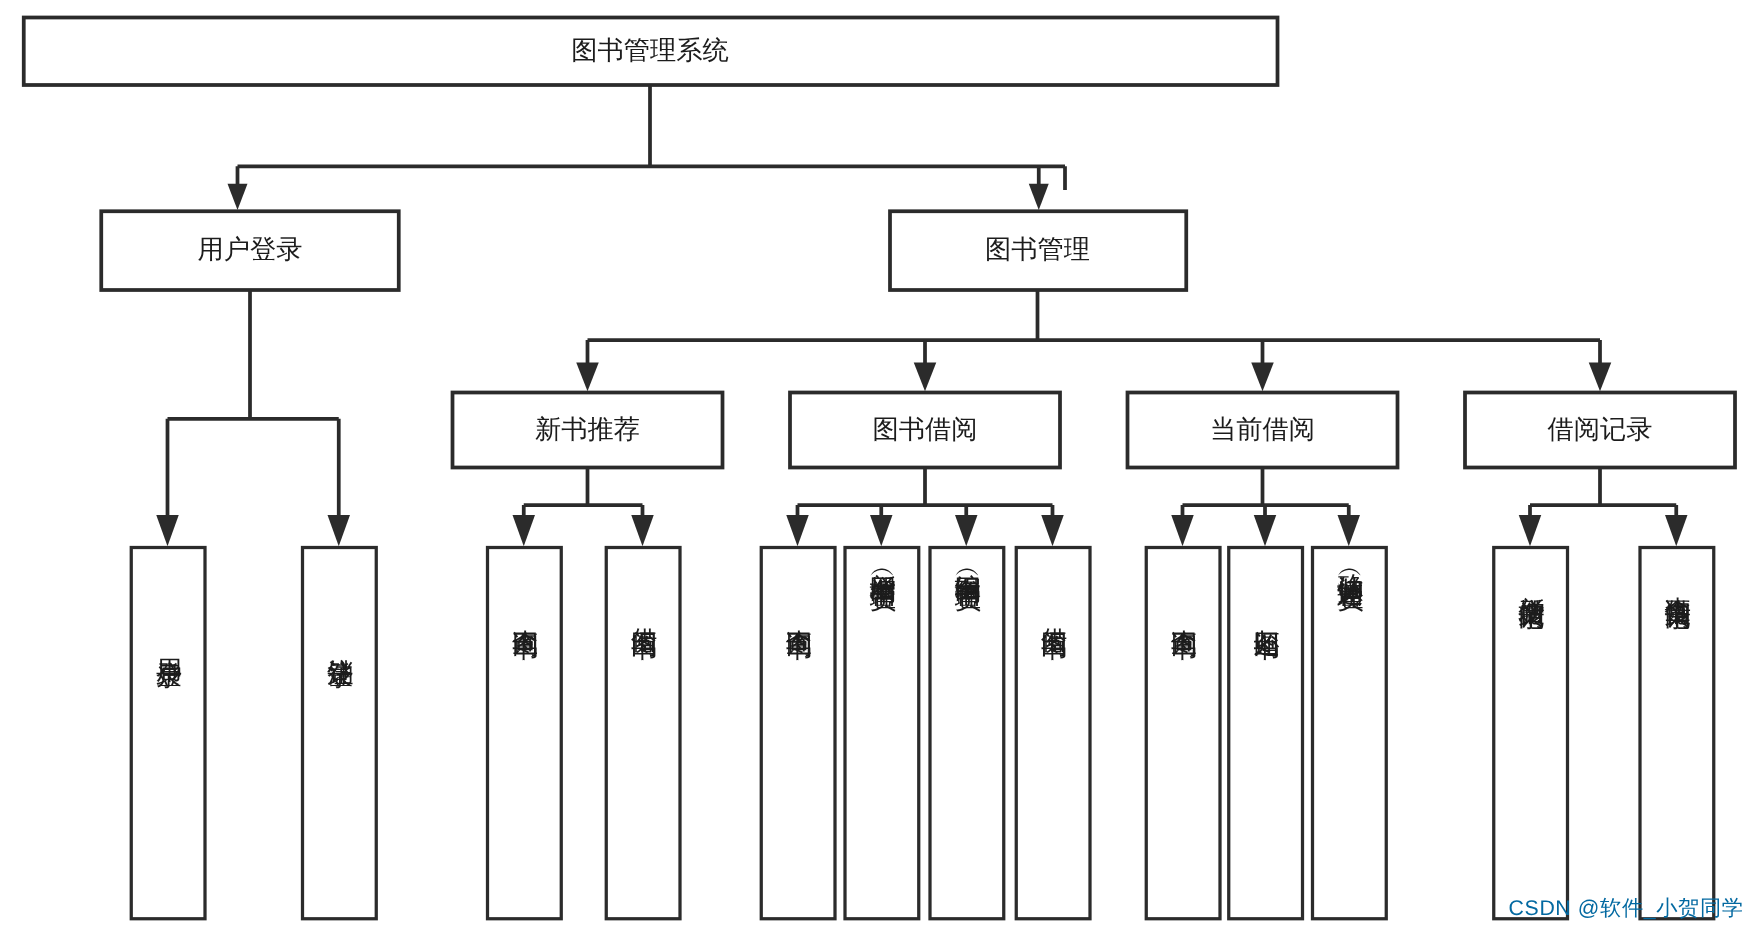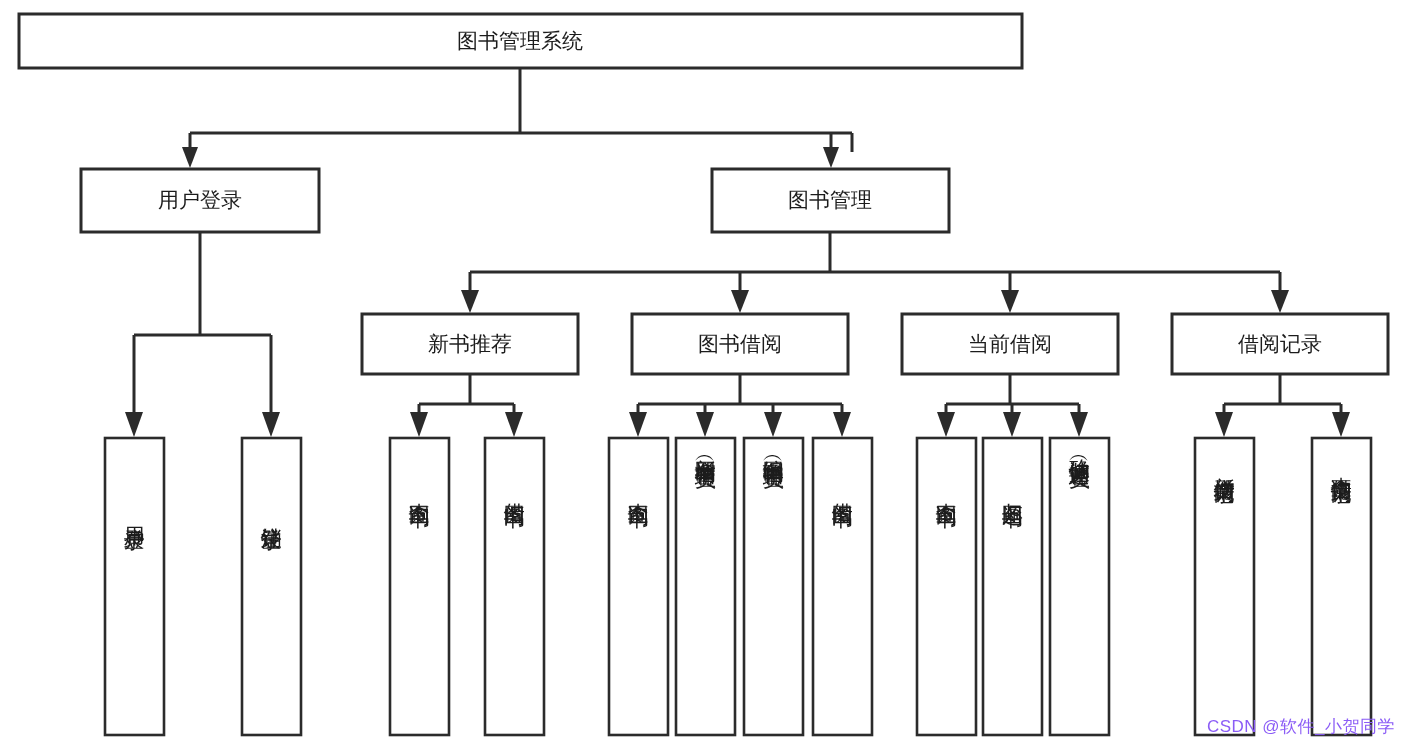--- a/index.html
+++ b/index.html
@@ -69,21 +69,21 @@
     color: #1c1c1c;
     letter-spacing: 1.5px;
     white-space: nowrap;
   }
   .watermark {
     position: absolute;
     right: 10px;
     bottom: 8px;
     font-family: "Liberation Sans", "DejaVu Sans", sans-serif;
     font-size: 17px;
-    color: #8b5cf6;
+    color: #0369a1;
     letter-spacing: 0.5px;
     white-space: nowrap;
   }
 </style>
 </head>
 <body>
 
 <div id="diagram-root">
 
   <svg id="flow" viewBox="0 0 1405 747">

